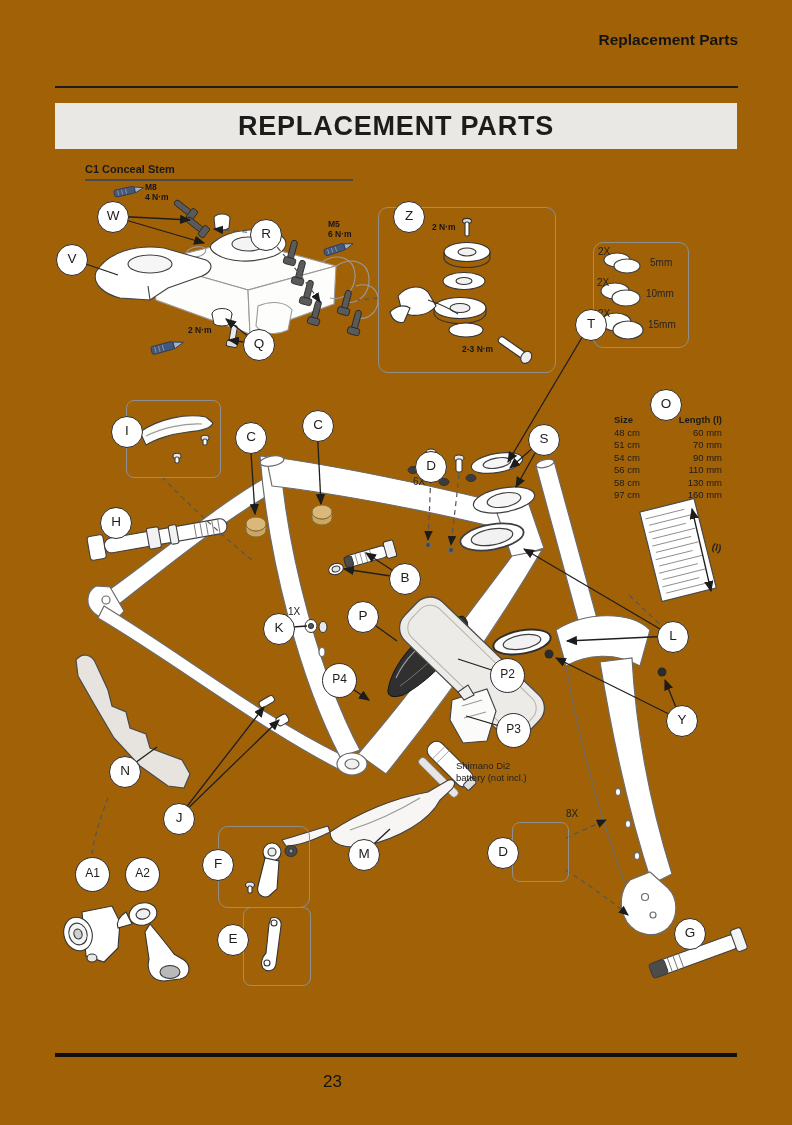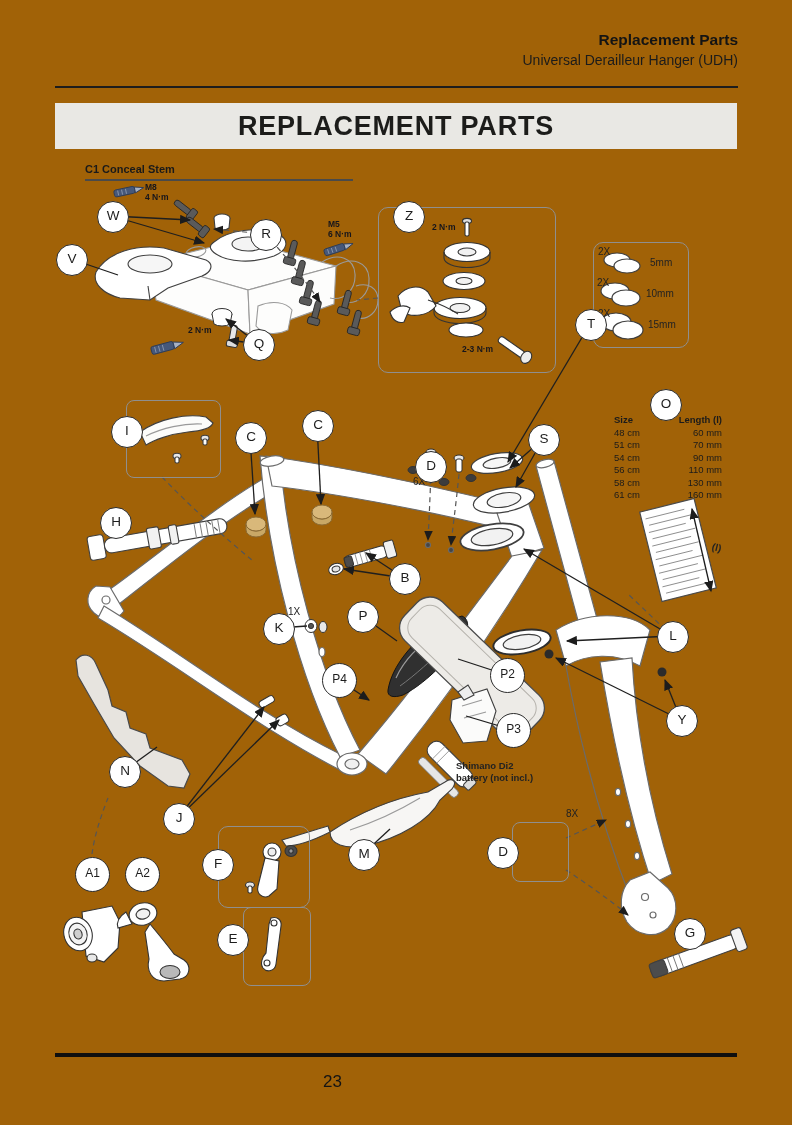--- a/index.html
+++ b/index.html
@@ -16,39 +16,38 @@
   .sectionLbl{position:absolute;left:85px;top:163px;width:268px;text-align:left;
           font-size:11px;font-weight:700;color:#1a1a1a;z-index:4;}
   .sectionRule{position:absolute;left:85px;top:179px;width:268px;height:2px;background:#4a4a4a;z-index:4;}
   .co{position:absolute;width:30px;height:30px;border:1.6px solid #2b2b2b;border-radius:50%;
       background:#fff;font-size:13.5px;line-height:27px;text-align:center;color:#1d1d1d;z-index:6;}
   .co2{width:33px;height:33px;font-size:12px;line-height:30px;}
   .box{position:absolute;border:1.4px solid #8f8f8f;border-radius:10px;background:transparent;z-index:2;}
   .lbl{position:absolute;font-size:8.5px;font-weight:700;color:#15151c;line-height:10px;z-index:5;white-space:pre;}
   .qty{position:absolute;font-size:10px;font-weight:400;color:#222;z-index:5;}
   .mm{position:absolute;font-size:10px;font-weight:400;color:#222;z-index:5;text-align:center;}
-  .note{position:absolute;font-size:9.5px;font-weight:700;color:#222;line-height:12px;z-index:5;}
+  .note{position:absolute;font-size:9.5px;font-weight:400;color:#222;line-height:12px;z-index:5;}
   .sizeTable{position:absolute;left:614px;top:414px;z-index:5;font-size:9.5px;color:#1b1b1b;}
   .sizeTable .tr{display:flex;line-height:12.5px;}
   .sizeTable .c1{width:52px;text-align:left;}
   .sizeTable .c2{width:56px;text-align:right;}
   .sizeTable .th{font-weight:700;justify-content:space-between;}
   .lenRef{position:absolute;left:712px;top:542px;font-size:10px;font-weight:700;color:#222;
           transform:rotate(14deg);z-index:5;}
   .footRule{position:absolute;left:55px;top:1053px;width:682px;height:4px;background:#0f0f0f;z-index:4;}
   .pageNum{position:absolute;left:0;top:1072px;width:665px;text-align:center;
            font-size:17px;color:#141414;z-index:4;}
 </style>
 </head>
 <body>
 
 <div class="page">
 
   <div class="hTitle">Replacement Parts</div>
-  <div class="hSub">Universal Derailleur Hanger (UDH)</div>
   <div class="ruleTop"></div>
   <div class="banner">REPLACEMENT PARTS</div>
 
   <div class="sectionLbl">C1 Conceal Stem</div>
   <div class="sectionRule"></div>
 
   <svg width="792" height="1125" viewBox="0 0 792 1125" style="position:absolute;left:0;top:0;z-index:1" xmlns="http://www.w3.org/2000/svg">
     <defs>
       <marker id="ah" viewBox="0 0 10 8" markerWidth="9" markerHeight="7.2" refX="8.5" refY="4" orient="auto">
         <path d="M0,0 L9.5,4 L0,8 Z" fill="#1c1c1c"></path>
@@ -490,21 +489,21 @@
       </div>
     <div class="tr">
         <span class="c1">56 cm</span>
         <span class="c2">110 mm</span>
       </div>
     <div class="tr">
         <span class="c1">58 cm</span>
         <span class="c2">130 mm</span>
       </div>
     <div class="tr">
-        <span class="c1">61 cm</span>
+        <span class="c1">97 cm</span>
         <span class="c2">160 mm</span>
       </div>
   </div>
 
   <div class="lenRef">(l)</div>
   <div class="note" style="left:456px;top:760px">
     <span>Shimano Di2</span><br>
     <span>battery (not incl.)</span>
   </div>
 

